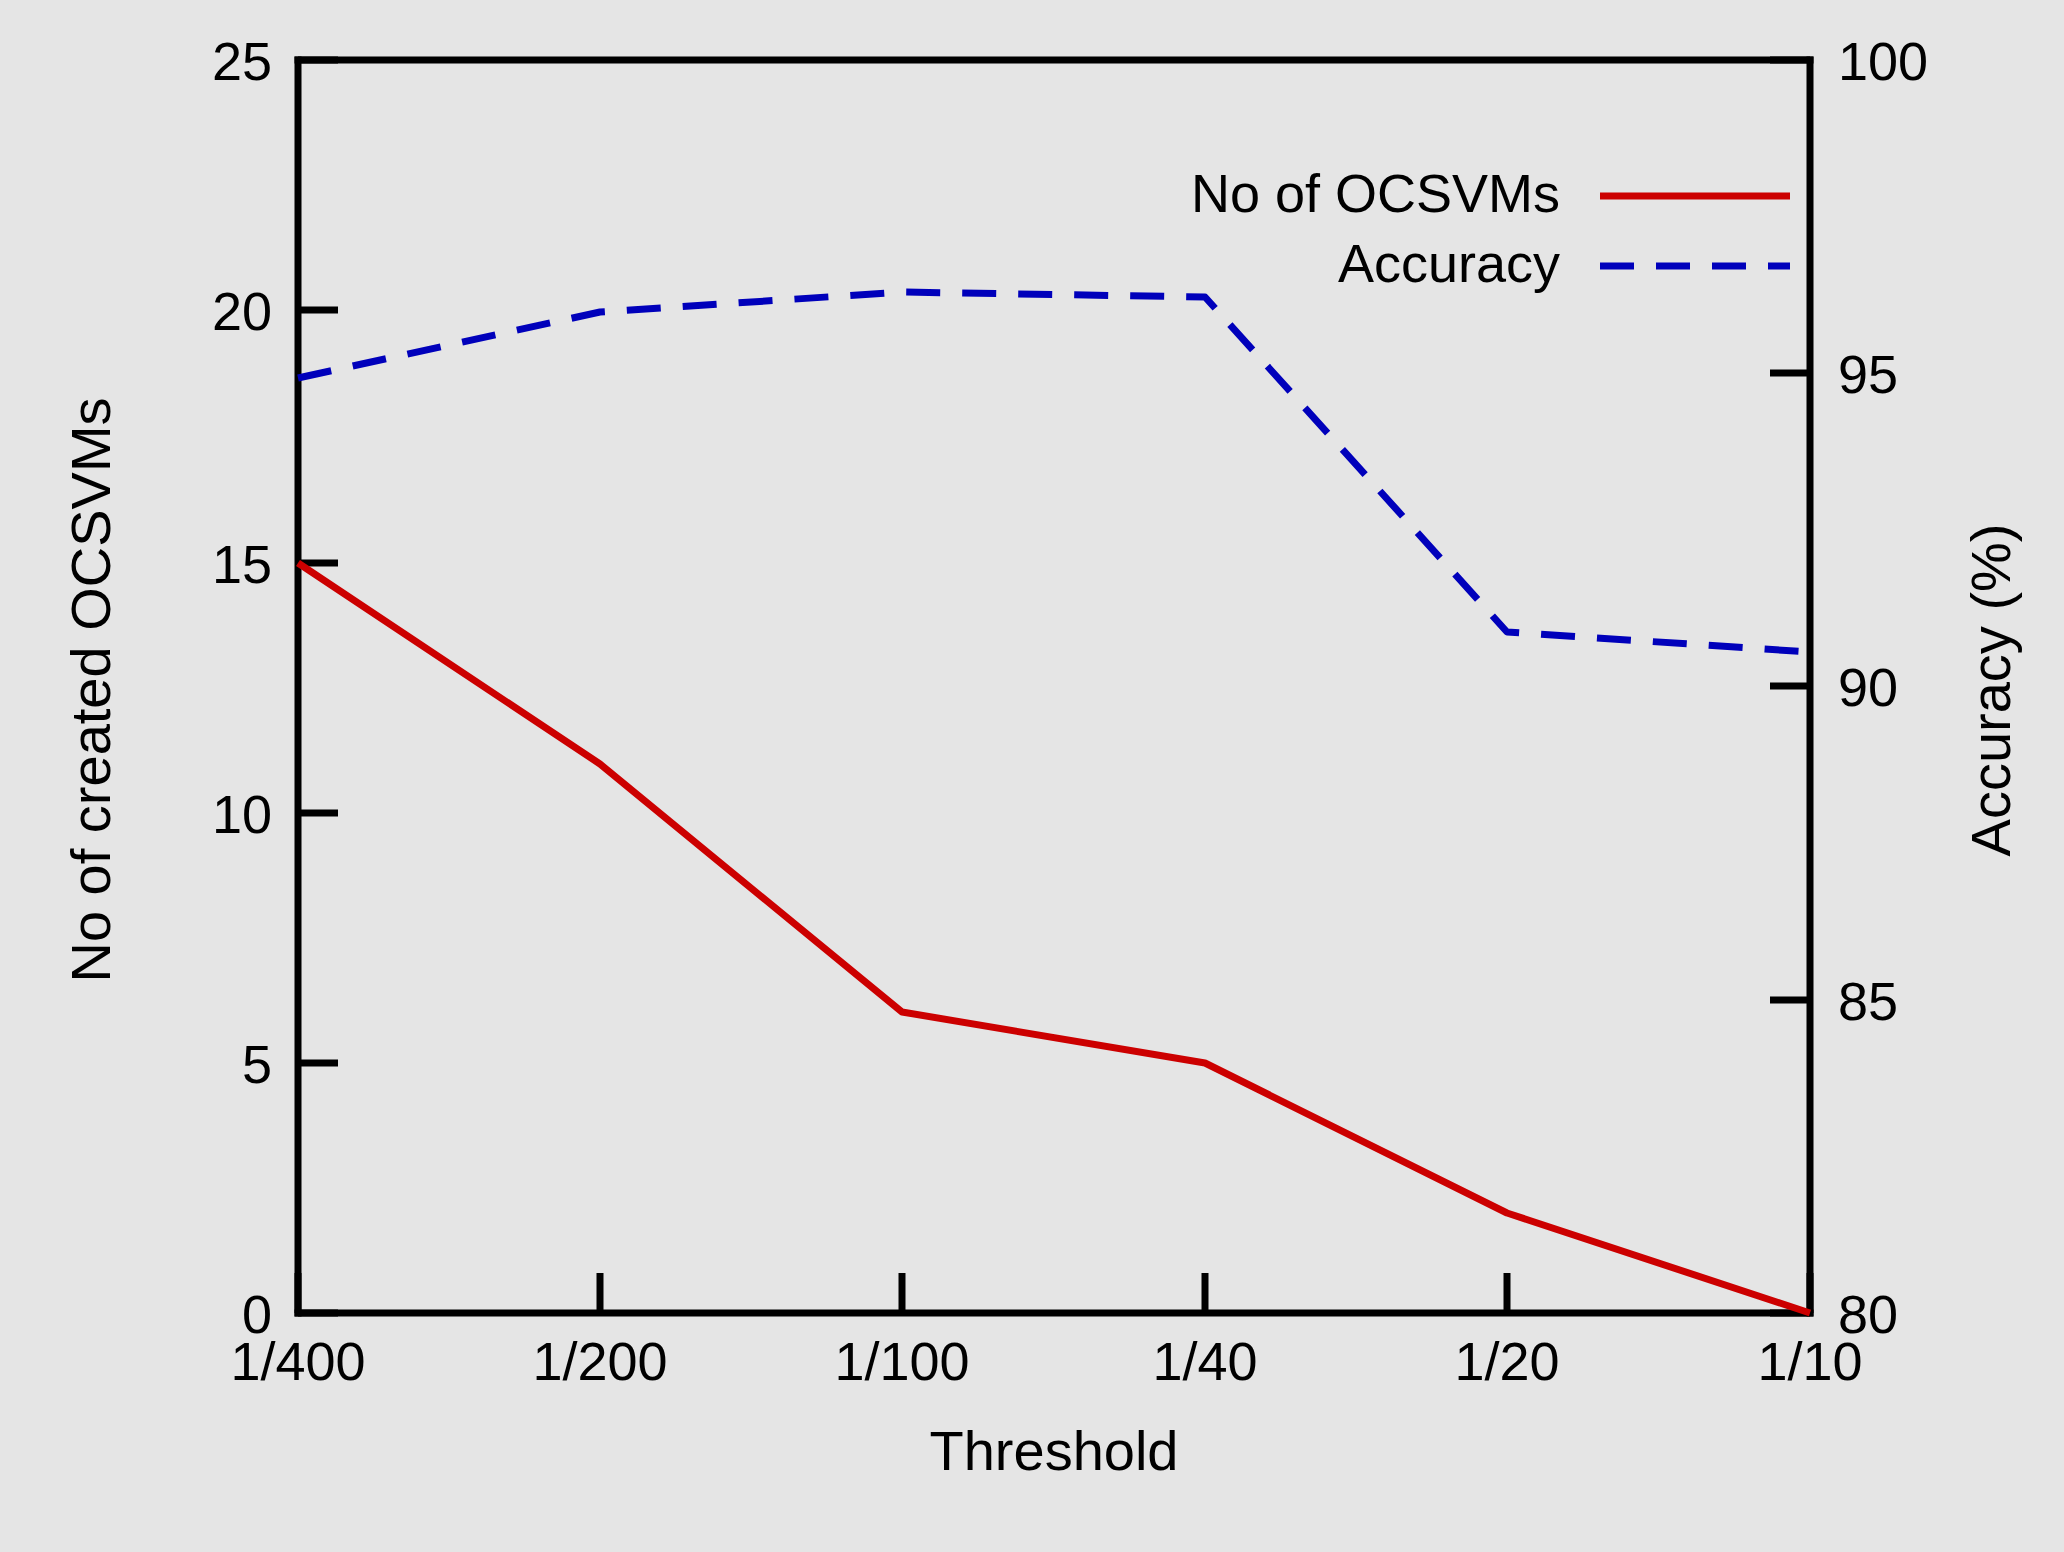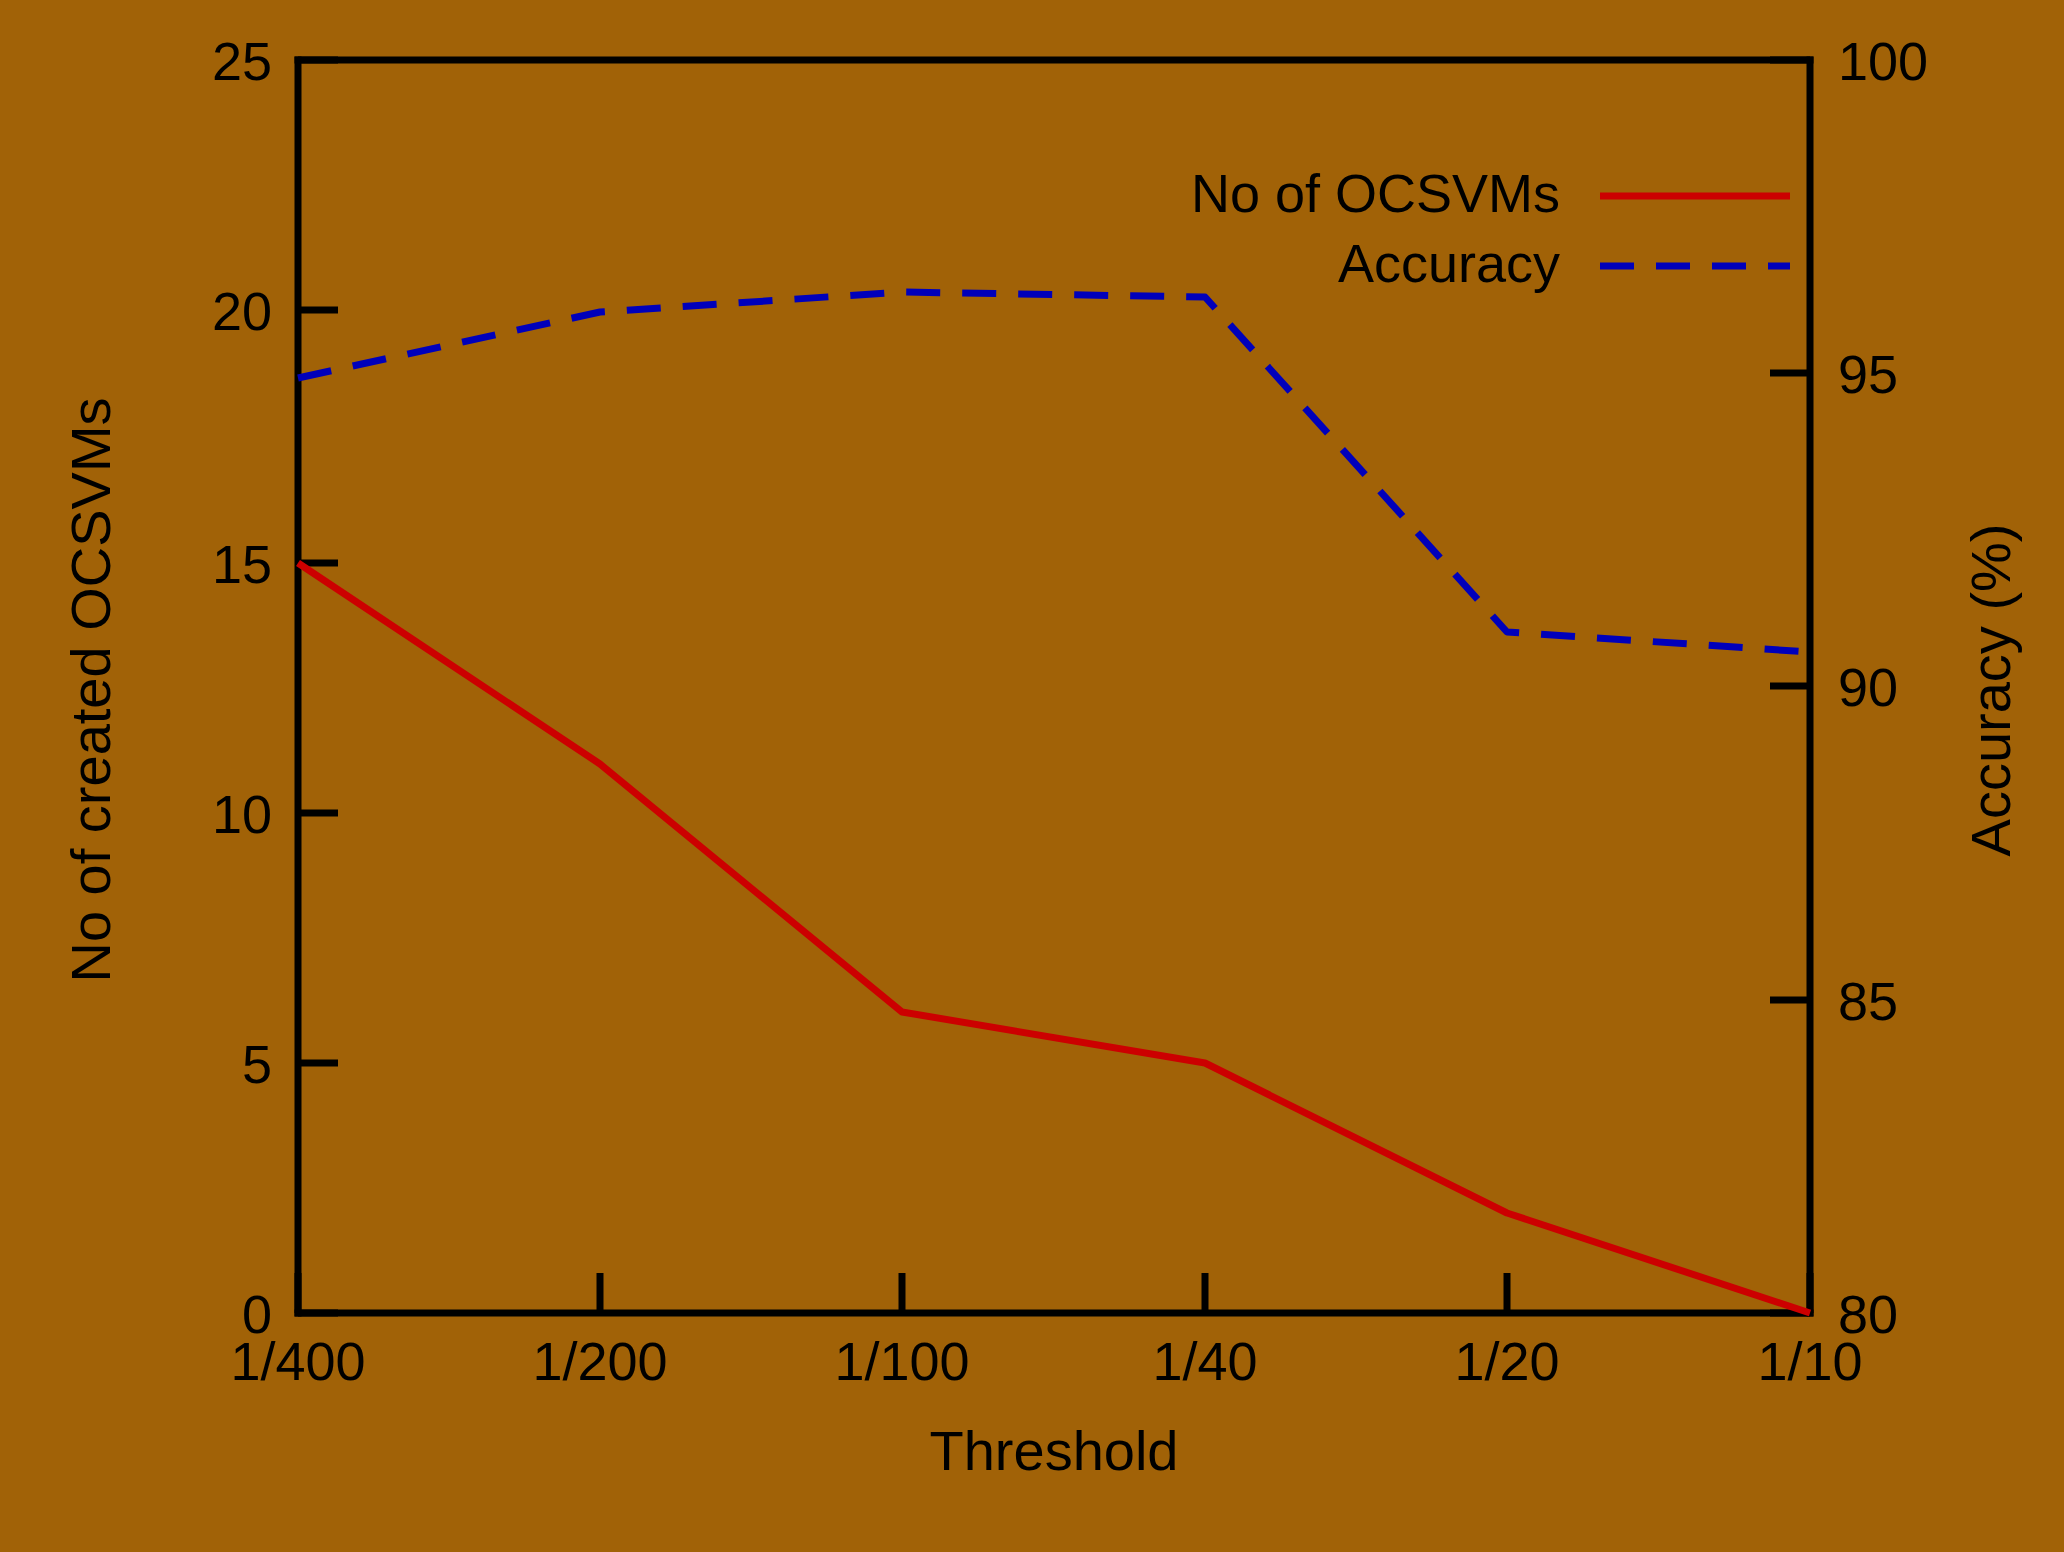--- a/index.html
+++ b/index.html
@@ -10,21 +10,21 @@
   body {
     width: 2064px;
     height: 1552px;
     font-family: "Liberation Sans", sans-serif;
     overflow: hidden;
   }
   #figure {
     position: relative;
     width: 2064px;
     height: 1552px;
-    background: #a16207;
+    background: #e5e5e5;
   }
   svg.plot {
     position: absolute;
     left: 0;
     top: 0;
     width: 2064px;
     height: 1552px;
   }
   .tick-label {
     font-family: "Liberation Sans", sans-serif;

